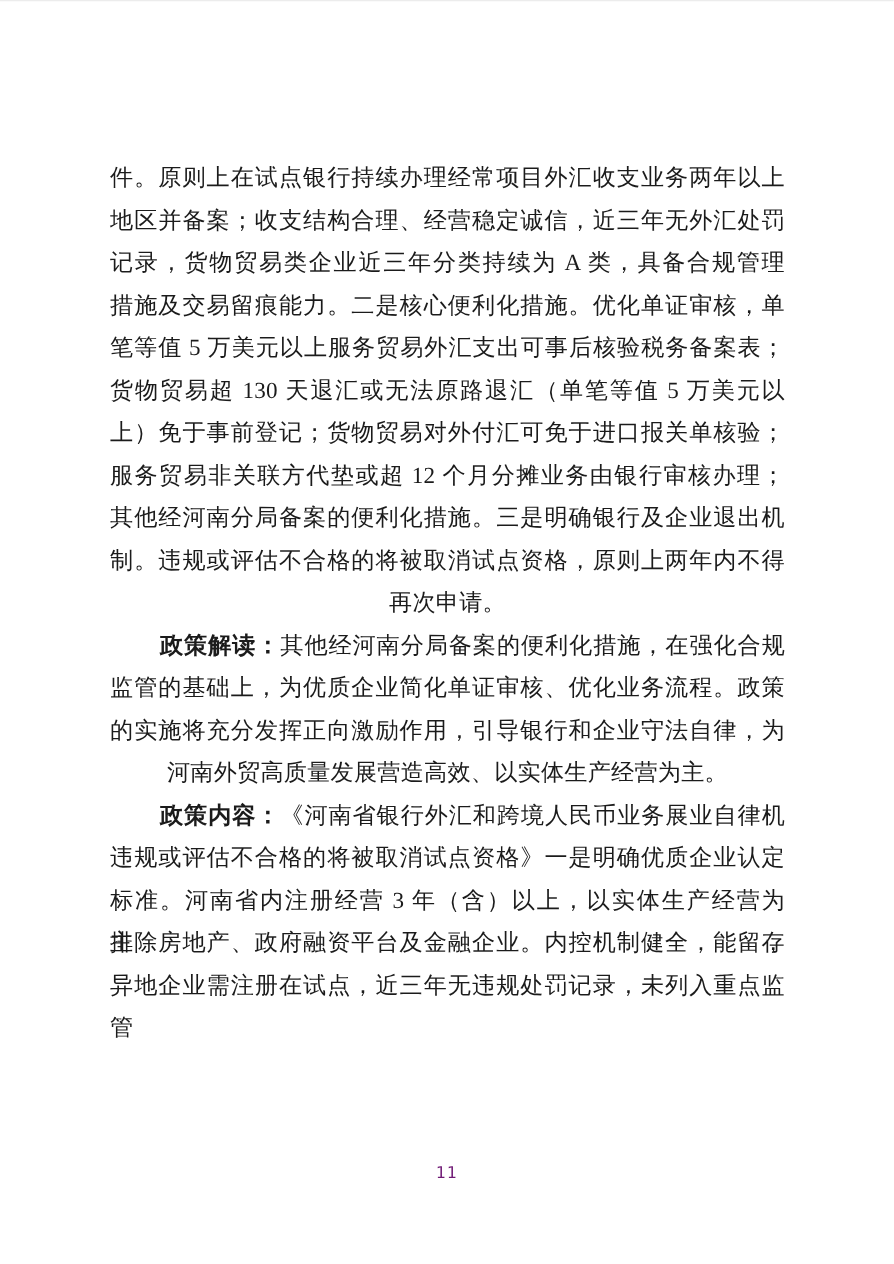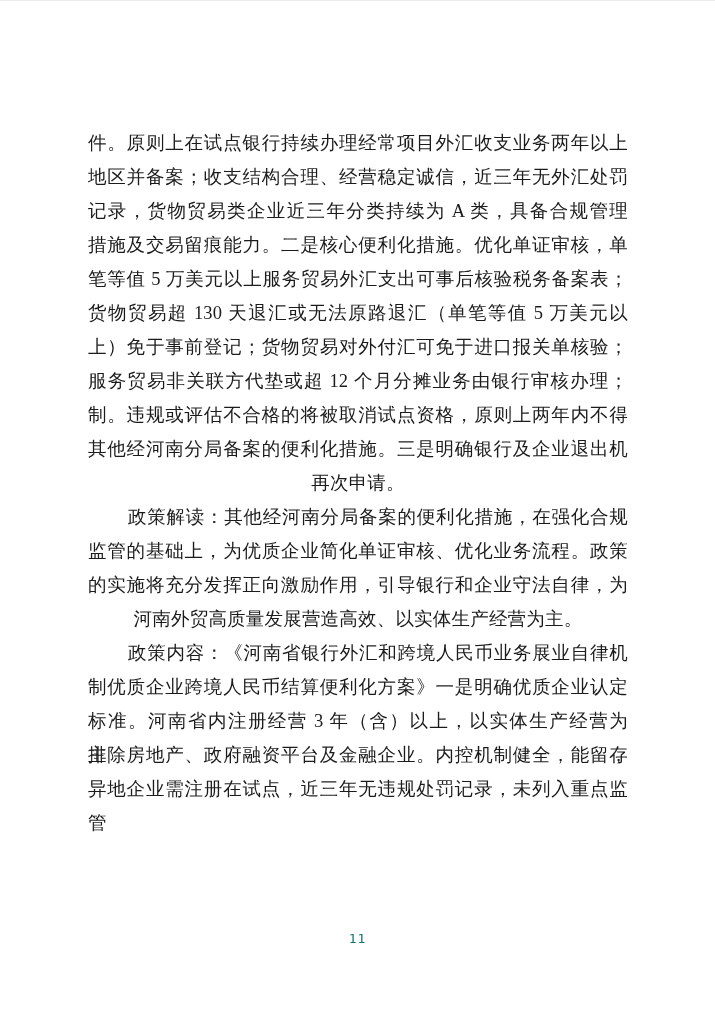--- a/index.html
+++ b/index.html
@@ -37,61 +37,61 @@
   }
   .line.justify {
     text-align: justify;
     text-align-last: justify;
     white-space: normal;
   }
   .line.indent {
     text-indent: 40px;
   }
   .line .bold, .line.heading {
-    font-weight: normal;
+    font-weight: bold;
   }
   .page-footer {
     position: absolute;
     top: 928px;
     left: 0;
     width: 715px;
     height: 20px;
     line-height: 20px;
     text-align: center;
   }
   .page-number {
     font-size: 13px;
     letter-spacing: 1px;
-    color: #0f766e;
+    color: #701a75;
     font-family: "DejaVu Sans Mono", "Liberation Mono", monospace;
   }
 </style>
 </head>
 <body>
 
 <div class="scan-edge"></div>
 
 <div class="text-block">
     <div class="line justify"><span class="">件。原则上在试点银行持续办理经常项目外汇收支业务两年以上</span></div>
     <div class="line justify"><span class="">地区并备案；收支结构合理、经营稳定诚信，近三年无外汇处罚</span></div>
     <div class="line justify"><span class="">记录，货物贸易类企业近三年分类持续为 A 类，具备合规管理</span></div>
     <div class="line justify"><span class="">措施及交易留痕能力。二是核心便利化措施。优化单证审核，单</span></div>
     <div class="line justify"><span class="">笔等值 5 万美元以上服务贸易外汇支出可事后核验税务备案表；</span></div>
     <div class="line justify"><span class="">货物贸易超 130 天退汇或无法原路退汇（单笔等值 5 万美元以</span></div>
     <div class="line justify"><span class="">上）免于事前登记；货物贸易对外付汇可免于进口报关单核验；</span></div>
     <div class="line justify"><span class="">服务贸易非关联方代垫或超 12 个月分摊业务由银行审核办理；</span></div>
+    <div class="line justify"><span class="">其他经河南分局备案的便利化措施。三是明确银行及企业退出机</span></div>
     <div class="line justify"><span class="">制。违规或评估不合格的将被取消试点资格，原则上两年内不得</span></div>
-    <div class="line justify"><span class="">其他经河南分局备案的便利化措施。三是明确银行及企业退出机</span></div>
     <div class="line"><span class="">再次申请。</span></div>
     <div class="line justify indent"><span class="bold">政策解读：</span><span class="">其他经河南分局备案的便利化措施，在强化合规</span></div>
     <div class="line justify"><span class="">监管的基础上，为优质企业简化单证审核、优化业务流程。政策</span></div>
     <div class="line justify"><span class="">的实施将充分发挥正向激励作用，引导银行和企业守法自律，为</span></div>
     <div class="line"><span class="">河南外贸高质量发展营造高效、以实体生产经营为主。</span></div>
     <div class="line justify indent"><span class="bold">政策内容：</span><span class="">《河南省银行外汇和跨境人民币业务展业自律机</span></div>
-    <div class="line justify"><span class="">制优质企业跨境人民币结算便利化方案》一是明确优质企业认定</span></div>
+    <div class="line justify"><span class="">违规或评估不合格的将被取消试点资格》一是明确优质企业认定</span></div>
     <div class="line justify"><span class="">标准。河南省内注册经营 3 年（含）以上，以实体生产经营为主，</span></div>
     <div class="line justify"><span class="">排除房地产、政府融资平台及金融企业。内控机制健全，能留存</span></div>
     <div class="line justify"><span class="">异地企业需注册在试点，近三年无违规处罚记录，未列入重点监管</span></div>
   </div>
 
 <div class="page-footer">
   <span class="page-number">11</span>
 </div>
 
 </body></html>

